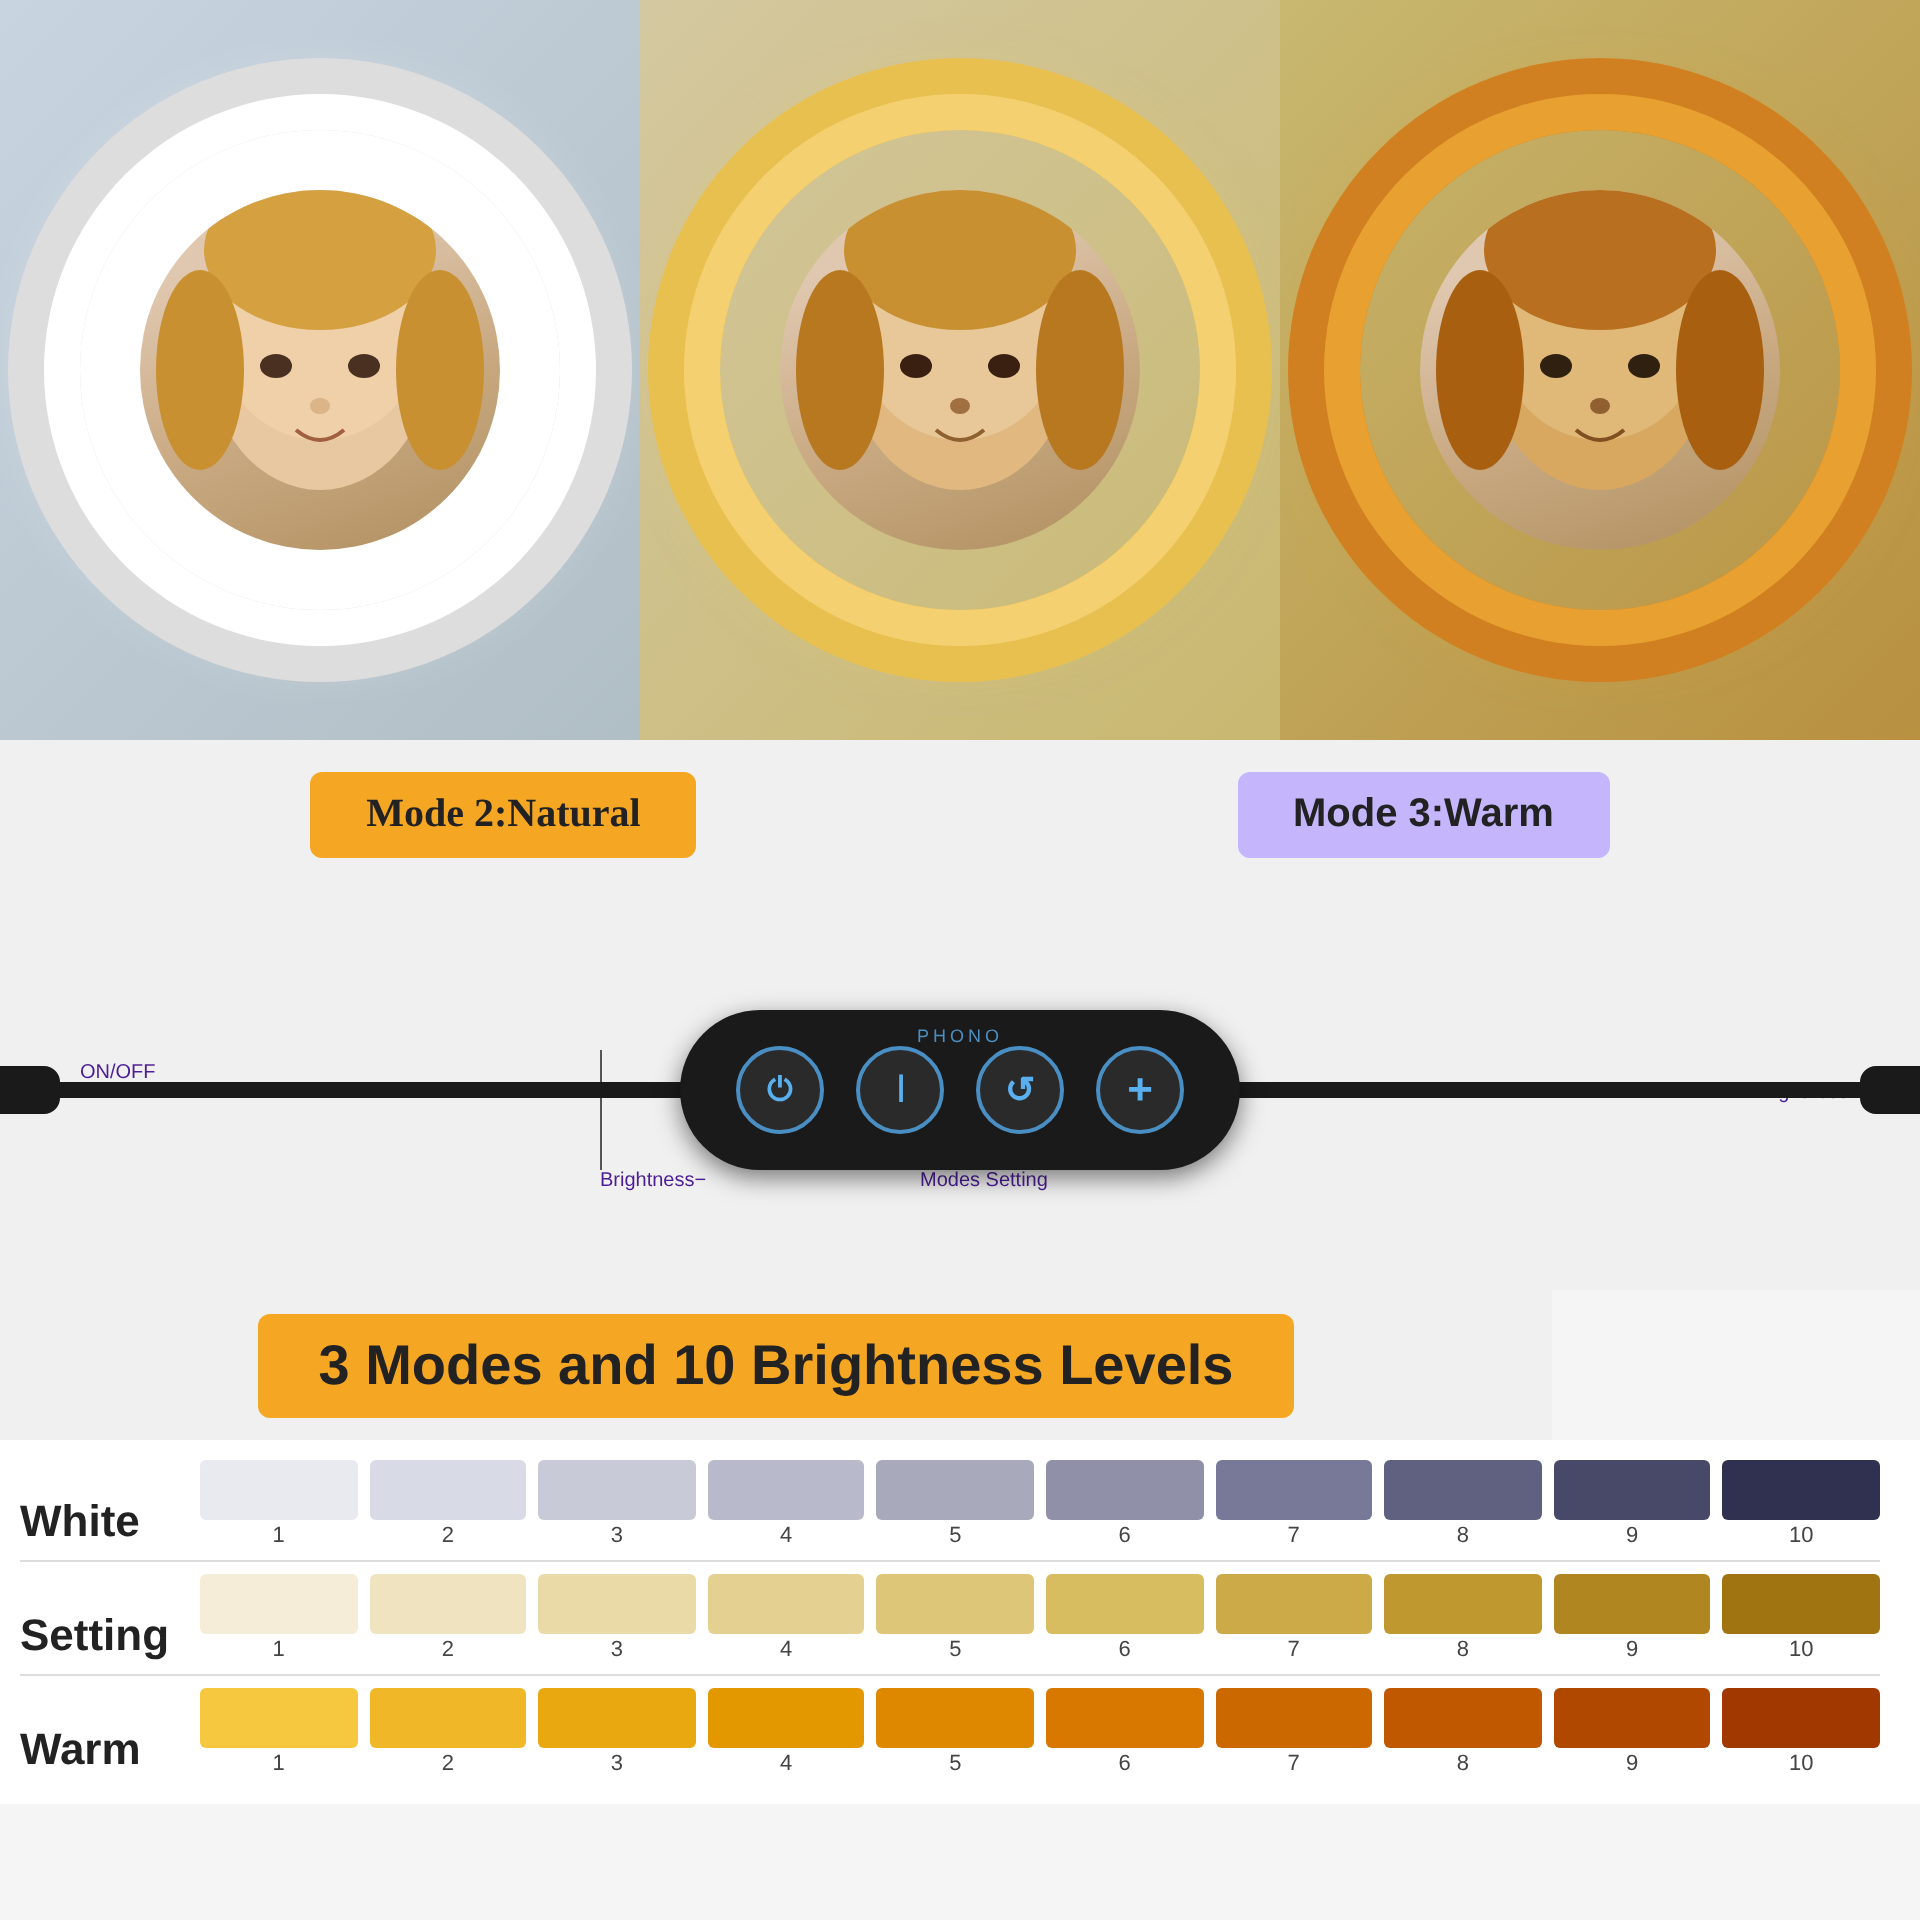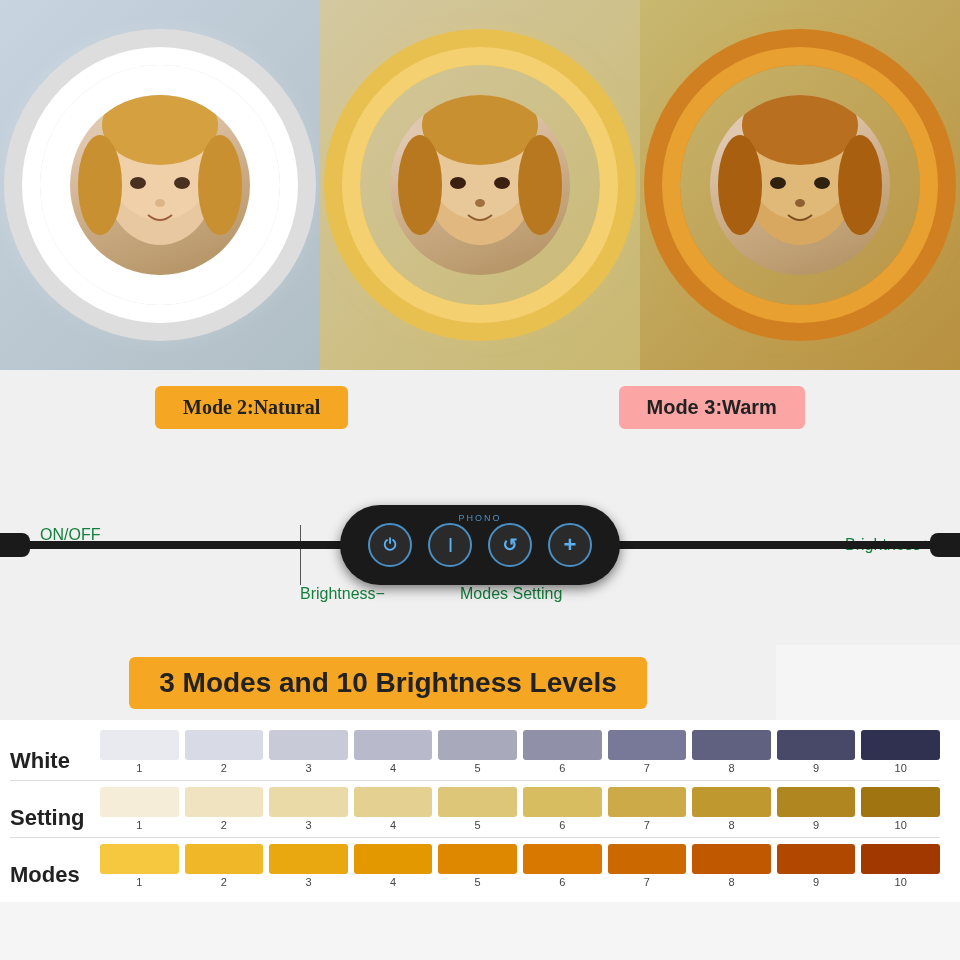--- a/index.html
+++ b/index.html
@@ -89,21 +89,21 @@
     .mode-badge {
       padding: 10px 28px;
       border-radius: 6px;
       font-size: 20px;
       font-weight: bold;
       color: #222;
     }
 
     .mode-badge-1 { background: #f5a623; }
     .mode-badge-2 { background: #f5a623; font-family: Liberation Serif, serif; }
-    .mode-badge-3 { background: #fca5a5; }
+    .mode-badge-3 { background: #c4b5fd; }
 
     
     .controller-section {
       width: 960px;
       height: 200px;
       background: #f0f0f0;
       position: relative;
       display: flex;
       align-items: center;
       justify-content: center;
@@ -164,22 +164,22 @@
       position: absolute;
       width: 100%;
       top: 0;
       left: 0;
       height: 200px;
       pointer-events: none;
     }
 
     .ctrl-label {
       position: absolute;
-      font-size: 16px;
-      color: #15803d;
+      font-size: 10px;
+      color: #4c1d95;
       white-space: nowrap;
     }
 
     
     .brightness-heading {
       width: 776px;
       height: 75px;
       background: #f0f0f0;
       display: flex;
       align-items: center;
@@ -456,21 +456,21 @@
           <div class="swatch-num">9</div>
         </div>
         <div class="swatch-col">
           <div class="swatch" style="background: rgb(160, 116, 16);"></div>
           <div class="swatch-num">10</div>
         </div>
       </div>
     </div>
     <div class="divider-row"></div>
     <div class="brightness-row">
-      <div class="row-label">Modes</div>
+      <div class="row-label">Warm</div>
       <div class="swatches">
         <div class="swatch-col">
           <div class="swatch" style="background: rgb(245, 200, 64);"></div>
           <div class="swatch-num">1</div>
         </div>
         <div class="swatch-col">
           <div class="swatch" style="background: rgb(240, 184, 40);"></div>
           <div class="swatch-num">2</div>
         </div>
         <div class="swatch-col">

